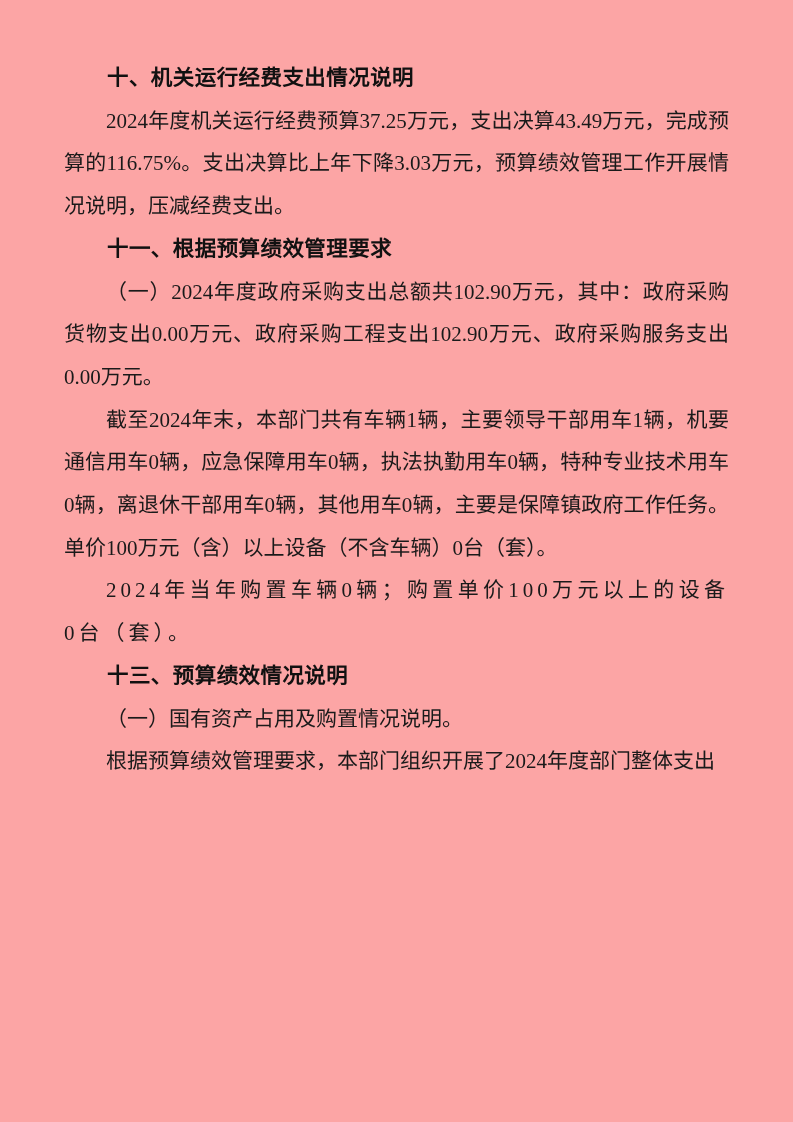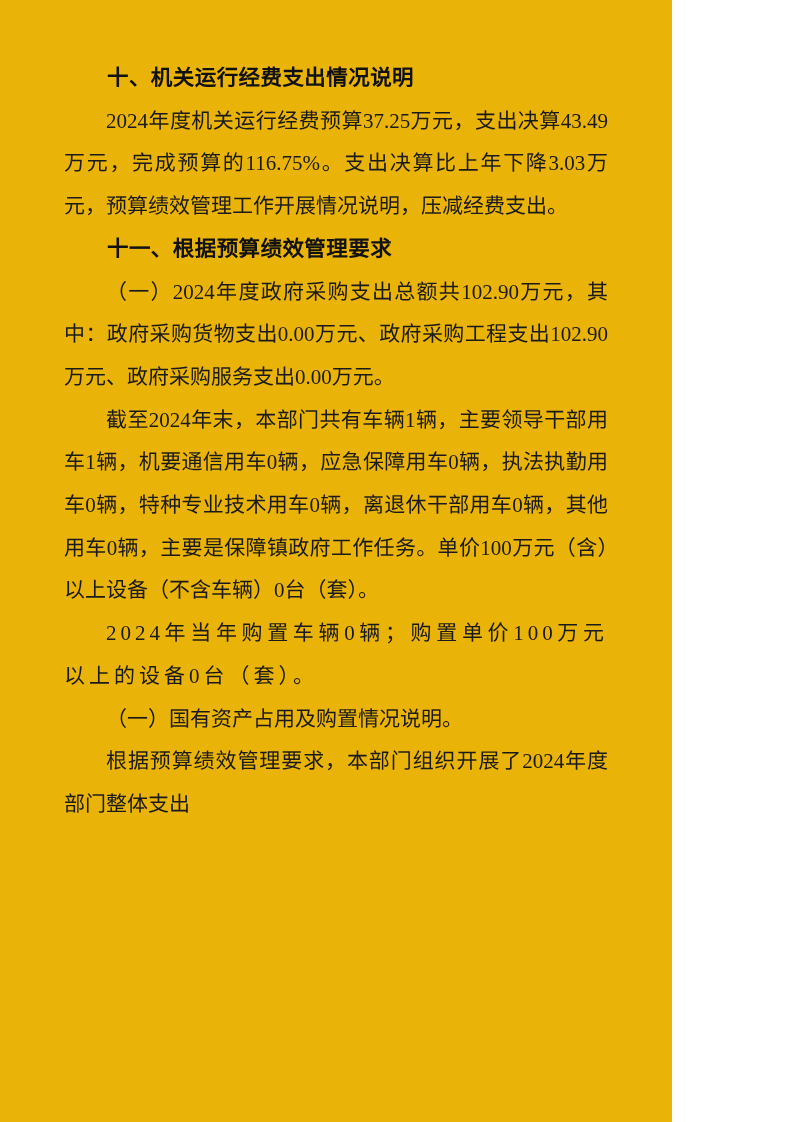--- a/index.html
+++ b/index.html
@@ -2,24 +2,24 @@
 <html lang="zh-CN"><head>
 <meta charset="utf-8">
 <style>
   html, body {
     margin: 0;
     padding: 0;
     background: #ffffff;
   }
   .page {
     position: relative;
-    width: 672px;
+    width: 793px;
     height: 1122px;
     box-sizing: border-box;
-    background: #eab308;
+    background: #fca5a5;
     padding: 57px 64px 0 64px;
     overflow: hidden;
     font-family: "Liberation Serif", "DejaVu Serif", serif;
     font-size: 21px;
     line-height: 42.7px;
     color: #1a1a1a;
   }
   .doc-section {
     margin: 0;
     padding: 0;
@@ -61,17 +61,18 @@
     <h2 class="sec-heading">十一、根据预算绩效管理要求</h2>
     <p class="doc-paragraph">（一）2024年度政府采购支出总额共102.90万元，其中：政府采购货物支出0.00万元、政府采购工程支出102.90万元、政府采购服务支出0.00万元。</p>
   </section>
 
   <section class="doc-section">
     <p class="doc-paragraph">截至2024年末，本部门共有车辆1辆，主要领导干部用车1辆，机要通信用车0辆，应急保障用车0辆，执法执勤用车0辆，特种专业技术用车0辆，离退休干部用车0辆，其他用车0辆，主要是保障镇政府工作任务。单价100万元（含）以上设备（不含车辆）0台（套）。</p>
     <p class="doc-paragraph p-spaced">2024年当年购置车辆0辆；购置单价100万元以上的设备0台（套）。</p>
   </section>
 
   <section class="doc-section">
+    <h2 class="sec-heading">十三、预算绩效情况说明</h2>
     <p class="doc-paragraph">（一）国有资产占用及购置情况说明。</p>
     <p class="doc-paragraph">根据预算绩效管理要求，本部门组织开展了2024年度部门整体支出</p>
   </section>
 
 </div>
 
 </body></html>

